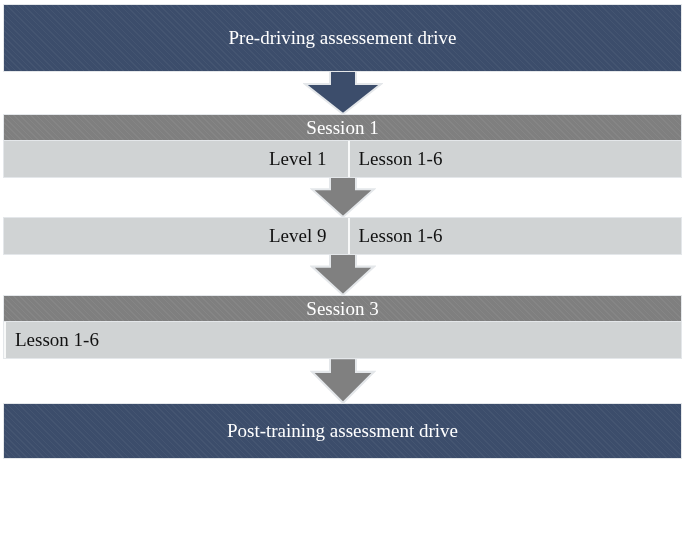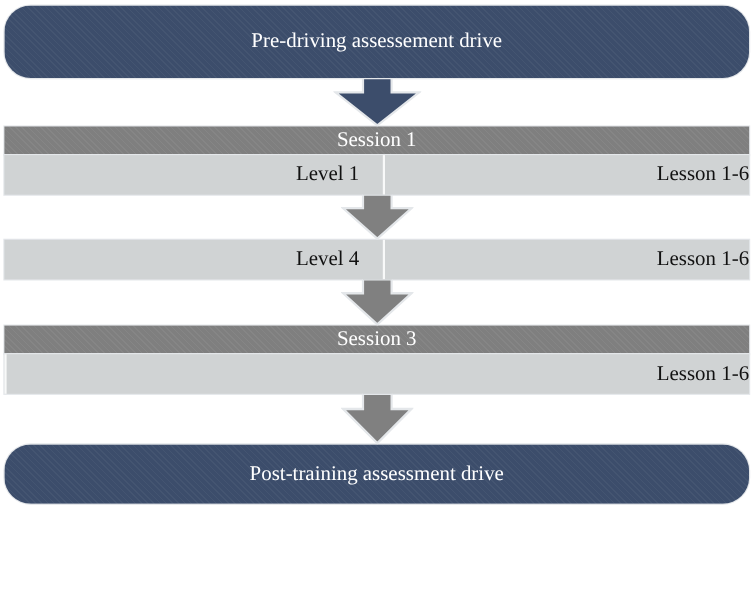--- a/index.html
+++ b/index.html
@@ -23,21 +23,20 @@
     display: flex;
     align-items: center;
     justify-content: center;
     box-shadow: 0 0 0 1px var(--edge-light, #e4e7ea);
   }
   .node {
     background-color: var(--dark-blue, #3c4d6b);
     background-image: repeating-linear-gradient(45deg, rgba(255,255,255,0.045) 0 1px, transparent 1px 4px);
     color: var(--text-light, #ffffff);
     font-size: 19px;
-    border-radius: 24px;
   }
   .node.start { height: 66px; }
   .node.end   { height: 54px; }
   .session-header {
     height: 26px;
     background-color: var(--session-gray, #7f7f7f);
     background-image: repeating-linear-gradient(45deg, rgba(255,255,255,0.05) 0 1px, transparent 1px 4px);
     color: var(--text-light, #ffffff);
     font-size: 19px;
     border-bottom: 1px solid var(--edge-light, #e4e7ea);
@@ -49,21 +48,21 @@
     font-size: 19px;
     justify-content: stretch;
   }
   .session-detail .cell {
     flex: 1 1 0;
     display: flex;
     align-items: center;
     height: 100%;
   }
   .session-detail .cell.left  { justify-content: flex-end;  padding-right: 21px; }
-  .session-detail .cell.right { justify-content: flex-end; padding-left: 9px; }
+  .session-detail .cell.right { justify-content: flex-start; padding-left: 9px; }
   .vdivider {
     width: 2px;
     height: 100%;
     background: rgba(255,255,255,0.85);
   }
   .arrow-row {
     display: flex;
     justify-content: center;
     align-items: stretch;
   }
@@ -102,21 +101,21 @@
   </div>
 
   <div class="arrow-row gap1">
     <svg width="66" viewBox="0 0 66 40" preserveAspectRatio="none">
       <polygon points="20,0 46,0 46,12 64,12 33,39 2,12 20,12" fill="var(--arrow-gray,#808080)" stroke="var(--edge-light,#e4e7ea)" stroke-width="2"></polygon>
     </svg>
   </div>
 
   <div class="bar session-detail">
     <div class="cell left">
-      <span>Level 4</span>
+      <span>Level 9</span>
     </div>
     <div class="vdivider"></div>
     <div class="cell right">
       <span>Lesson 1-6</span>
     </div>
   </div>
 
   <div class="arrow-row gap2">
     <svg width="66" viewBox="0 0 66 40" preserveAspectRatio="none">
       <polygon points="20,0 46,0 46,12 64,12 33,39 2,12 20,12" fill="var(--arrow-gray,#808080)" stroke="var(--edge-light,#e4e7ea)" stroke-width="2"></polygon>

